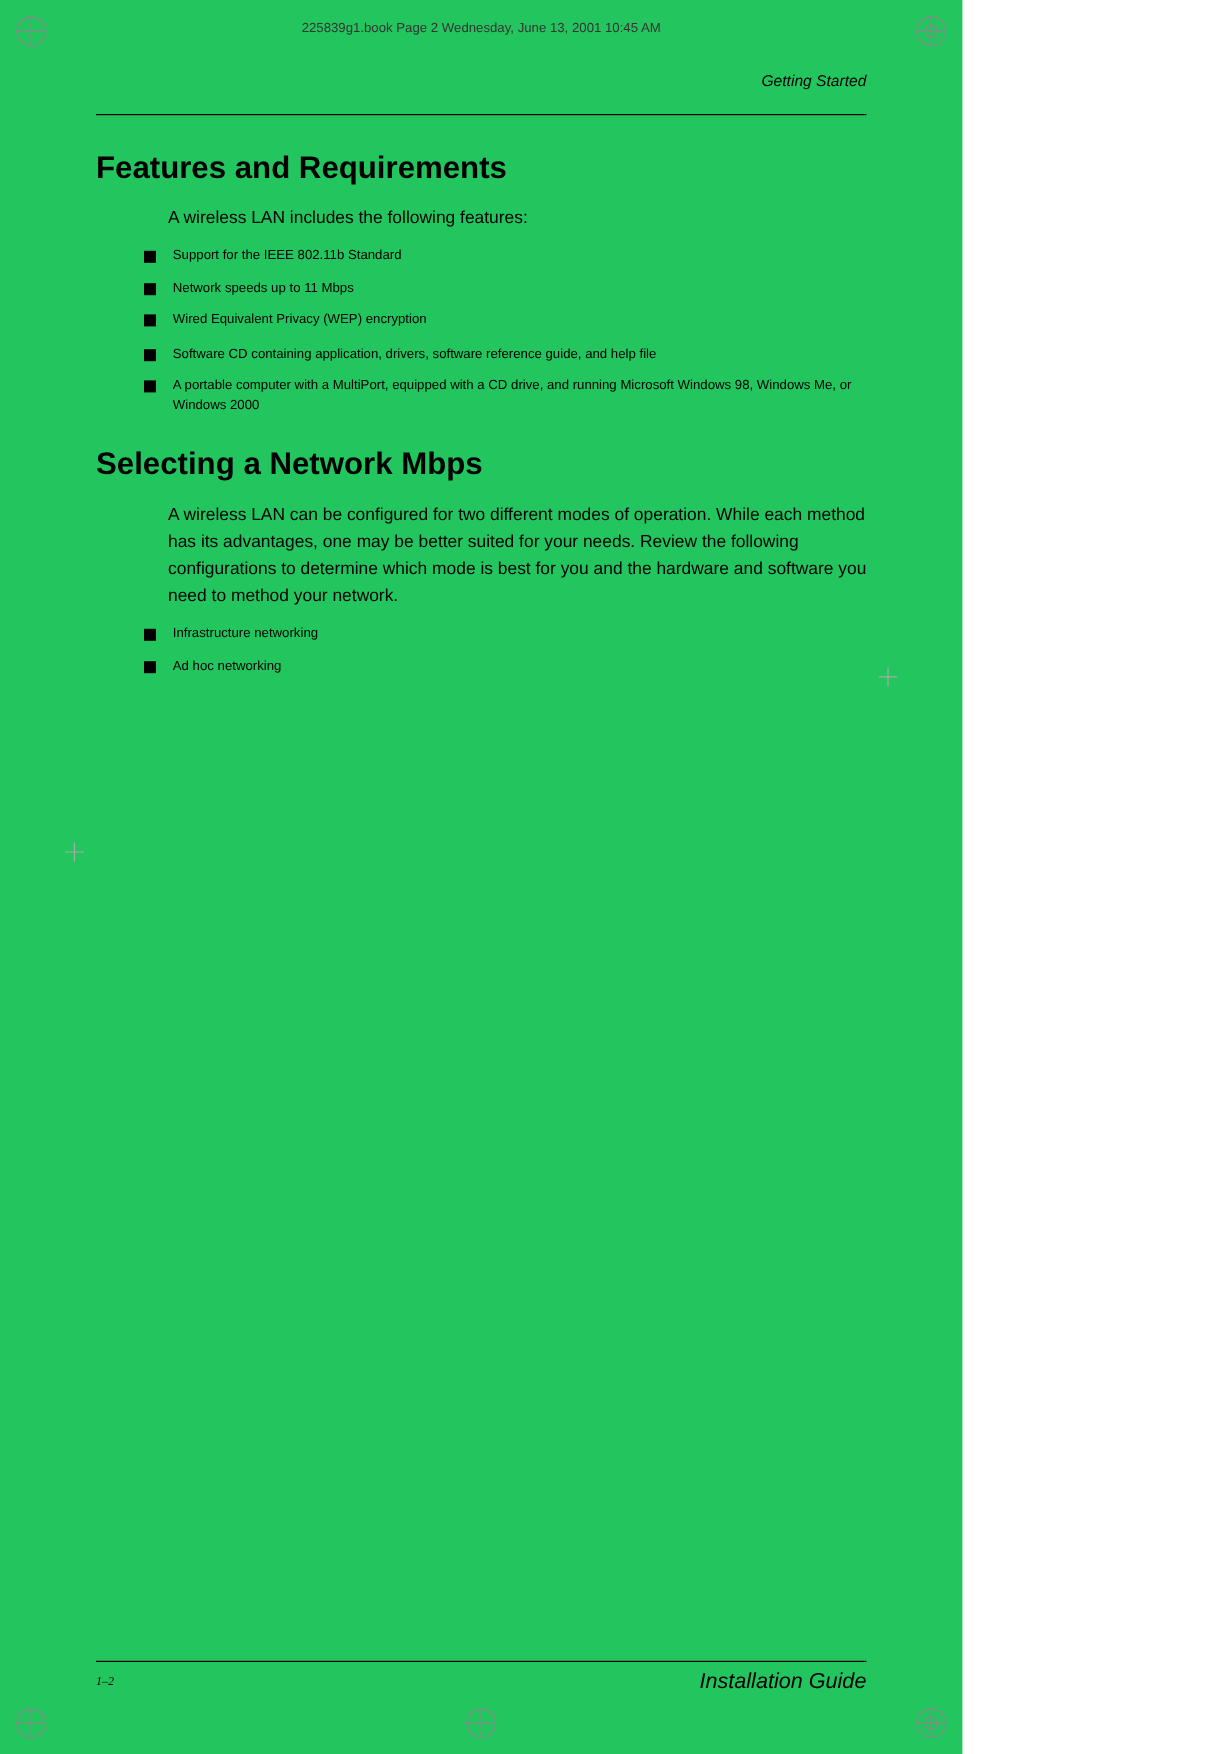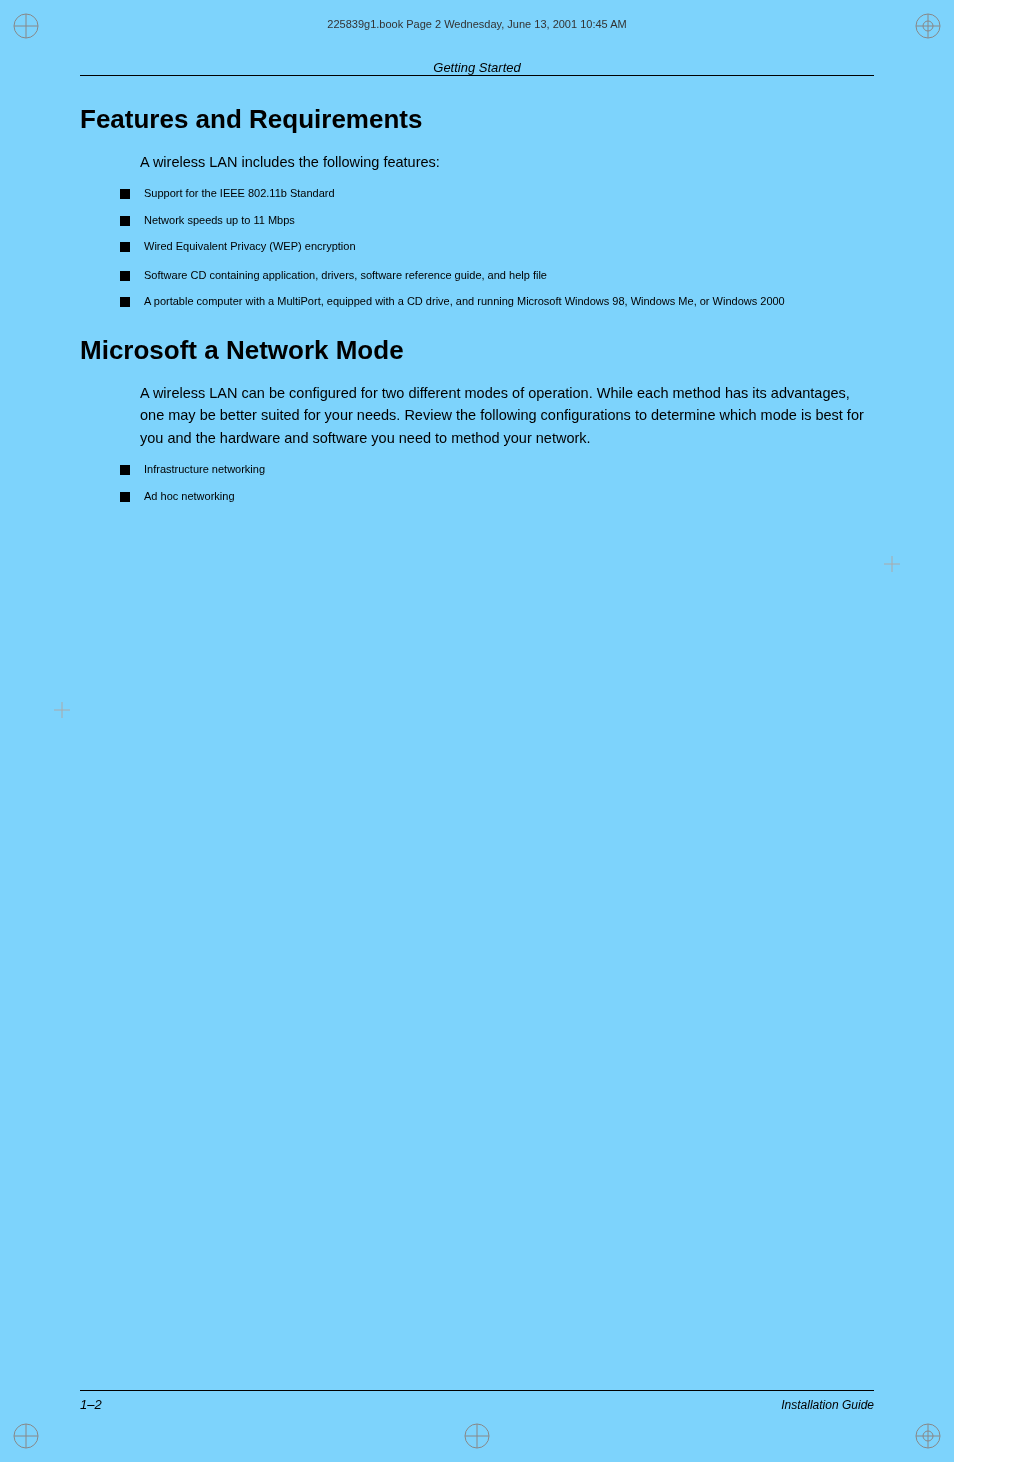--- a/index.html
+++ b/index.html
@@ -12,23 +12,23 @@
       background: #ffffff;
       font-family: "Times New Roman", Times, serif;
       font-size: 15px;
       color: #000000;
       width: 1013px;
       min-height: 1462px;
       position: relative;
     }
 
     .page {
-      width: 954px;
+      width: 802px;
       min-height: 1462px;
-      background: #7dd3fc;
+      background: #22c55e;
       position: relative;
       padding: 0;
     }
 
     
     .top-bar {
       position: absolute;
       top: 18px;
       left: 50%;
       transform: translateX(-50%);
@@ -60,24 +60,24 @@
     .content {
       position: absolute;
       top: 60px;
       left: 80px;
       right: 80px;
     }
 
     
     .page-header {
       display: flex;
-      justify-content: center;
+      justify-content: flex-end;
       align-items: flex-end;
       border-bottom: 1px solid #000;
-      padding-bottom: 0;
+      padding-bottom: 20px;
       margin-bottom: 28px;
     }
 
     .header-left {
       font-family: Arial, Helvetica, sans-serif;
       font-size: 13px;
       font-style: italic;
       color: #000;
     }
 
@@ -137,29 +137,29 @@
       left: 80px;
       right: 80px;
       display: flex;
       justify-content: space-between;
       align-items: center;
       border-top: 1px solid #000;
       padding-top: 6px;
     }
 
     .footer-left {
-      font-family: Liberation Sans, sans-serif;
-      font-size: 13px;
+      font-family: Liberation Serif, serif;
+      font-size: 10px;
       font-style: italic;
       color: #000;
     }
 
     .footer-right {
       font-family: Arial, Helvetica, sans-serif;
-      font-size: 12px;
+      font-size: 18px;
       font-style: italic;
       color: #000;
     }
   </style>
 </head>
 <body>
 
 <div class="page">
 
   <div class="reg-mark reg-top-left">
@@ -255,21 +255,21 @@
           <span class="bullet-text">Software CD containing application, drivers, software reference guide, and help file</span>
         </div>
         <div class="bullet-item">
           <span class="bullet-square"></span>
           <span class="bullet-text">A portable computer with a MultiPort, equipped with a CD drive, and running Microsoft Windows 98, Windows Me, or Windows 2000</span>
         </div>
       </div>
     </div>
 
     <div style="margin-top: 24px;">
-      <div class="section-title">Microsoft a Network Mode</div>
+      <div class="section-title">Selecting a Network Mbps</div>
 
       <div class="body-text">A wireless LAN can be configured for two different modes of operation. While each method has its advantages, one may be better suited for your needs. Review the following configurations to determine which mode is best for you and the hardware and software you need to method your network.</div>
 
       <div class="bullet-list">
         <div class="bullet-item">
           <span class="bullet-square"></span>
           <span class="bullet-text">Infrastructure networking</span>
         </div>
         <div class="bullet-item">
           <span class="bullet-square"></span>

